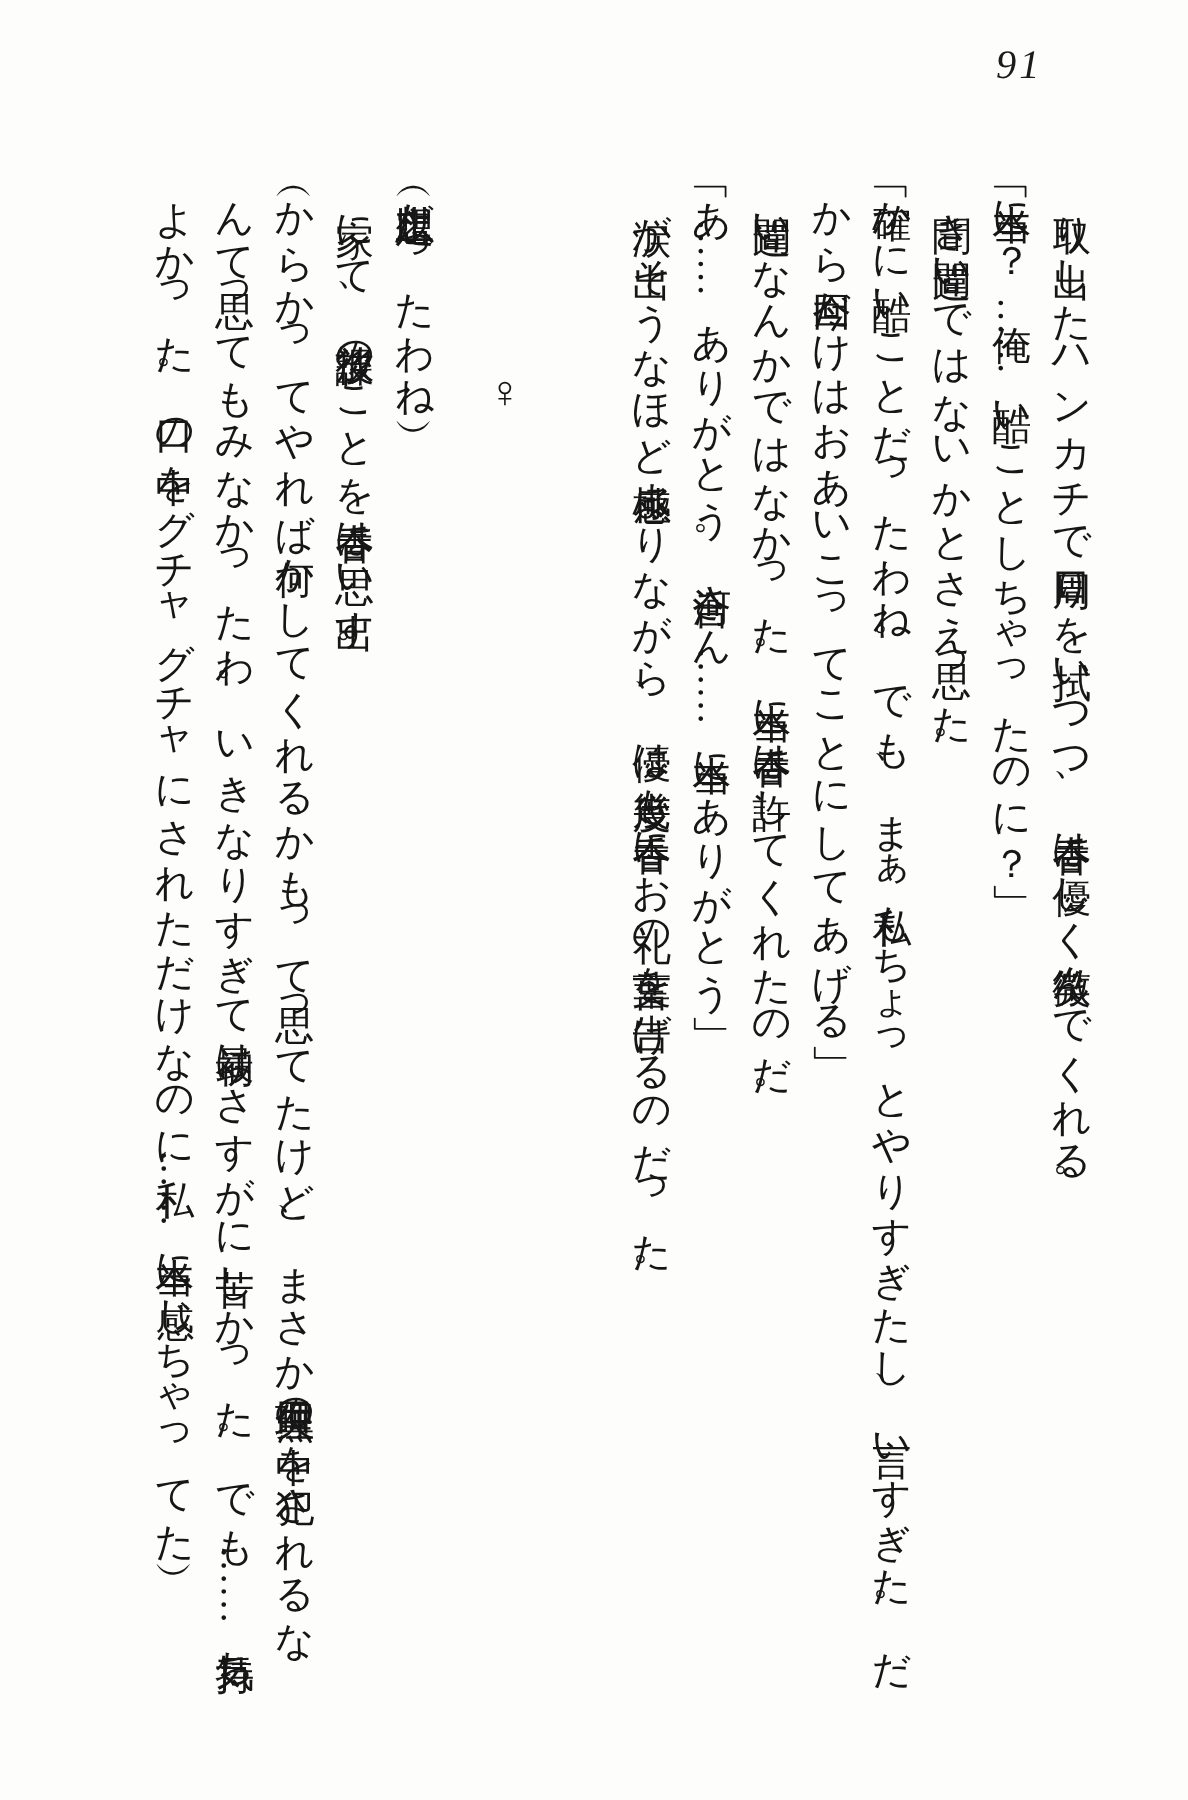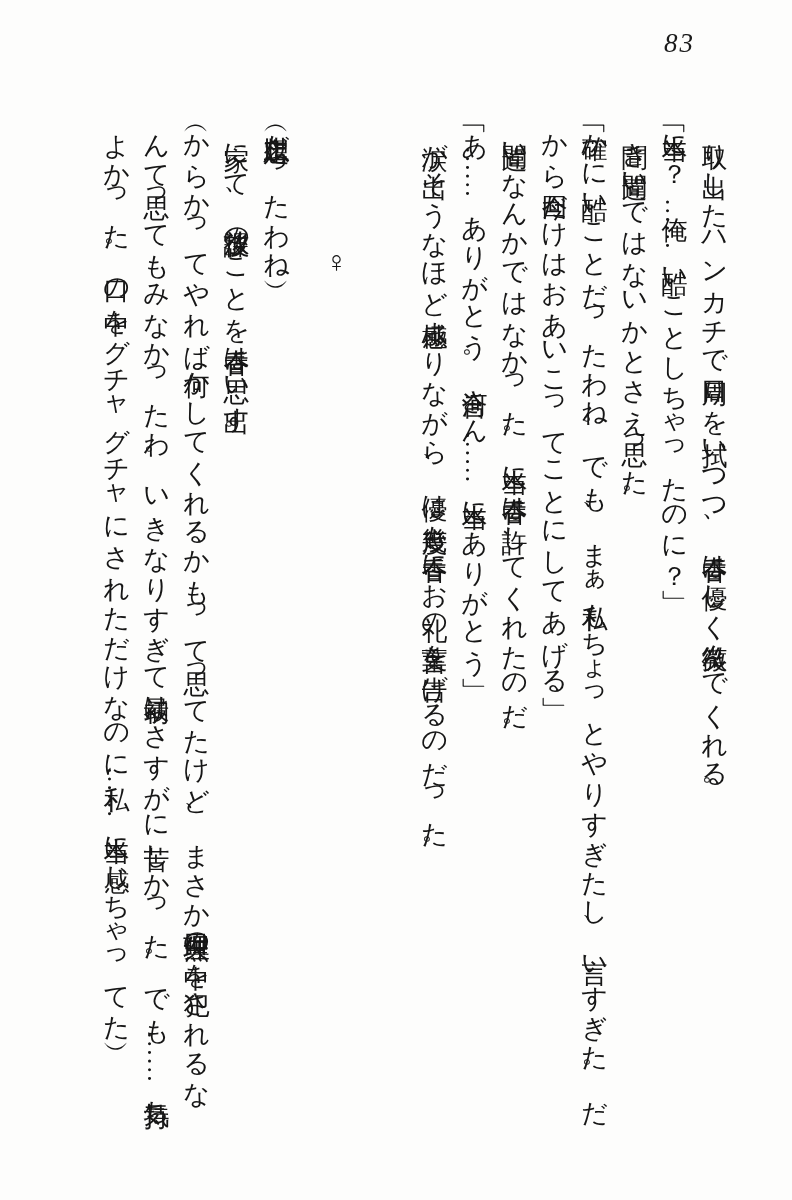--- a/index.html
+++ b/index.html
@@ -50,21 +50,21 @@
     font-size: 30px;
     line-height: 40px;
     margin-block-start: 58px; 
     margin-block-end: 20px;   
   }
 </style>
 </head>
 <body>
 
 <div class="book-page">
-  <div class="page-number">83</div>
+  <div class="page-number">91</div>
 
   <div class="text-area" id="text-area">
       <p class="para indent">取り出したハンカチで口周りを拭いつつ、春香は優しく微笑んでくれる。</p>
       <p class="para">「本当に？　俺……酷いことしちゃったのに？」</p>
       <p class="para indent">聞き間違いではないかとさえ思った。</p>
       <p class="para">「確かに酷いことだったわね。でも、まぁ私もちょっとやりすぎたし、言いすぎた。だから今回だけはおあいこってことにしてあげる」</p>
       <p class="para indent">間違いなんかではなかった。本当に春香は許してくれたのだ。</p>
       <p class="para">「あ……ありがとう。河合さん……本当にありがとう」</p>
       <p class="para indent">涙が出そうなほど感極まりながら、優は幾度も春香にお礼の言葉を告げるのだった。</p>
       <p class="divider">♀</p>

